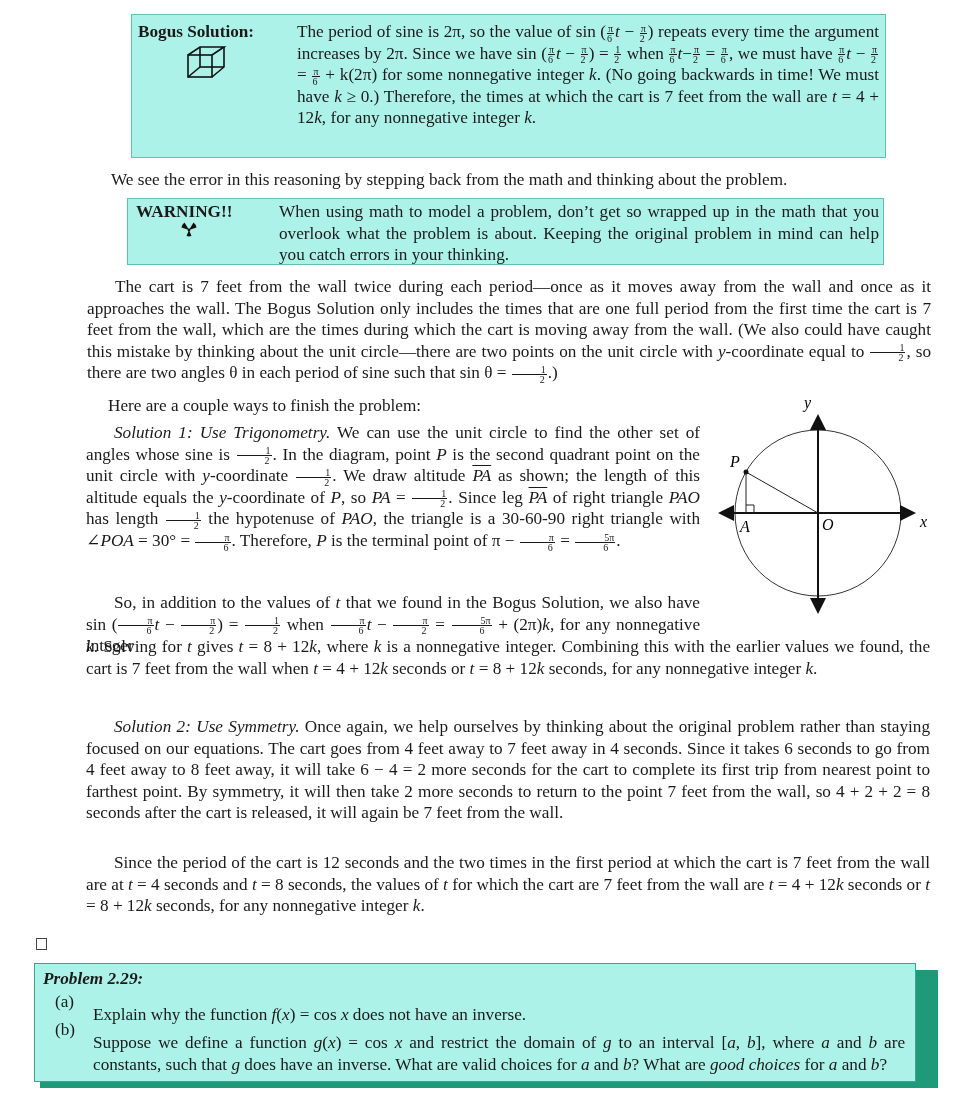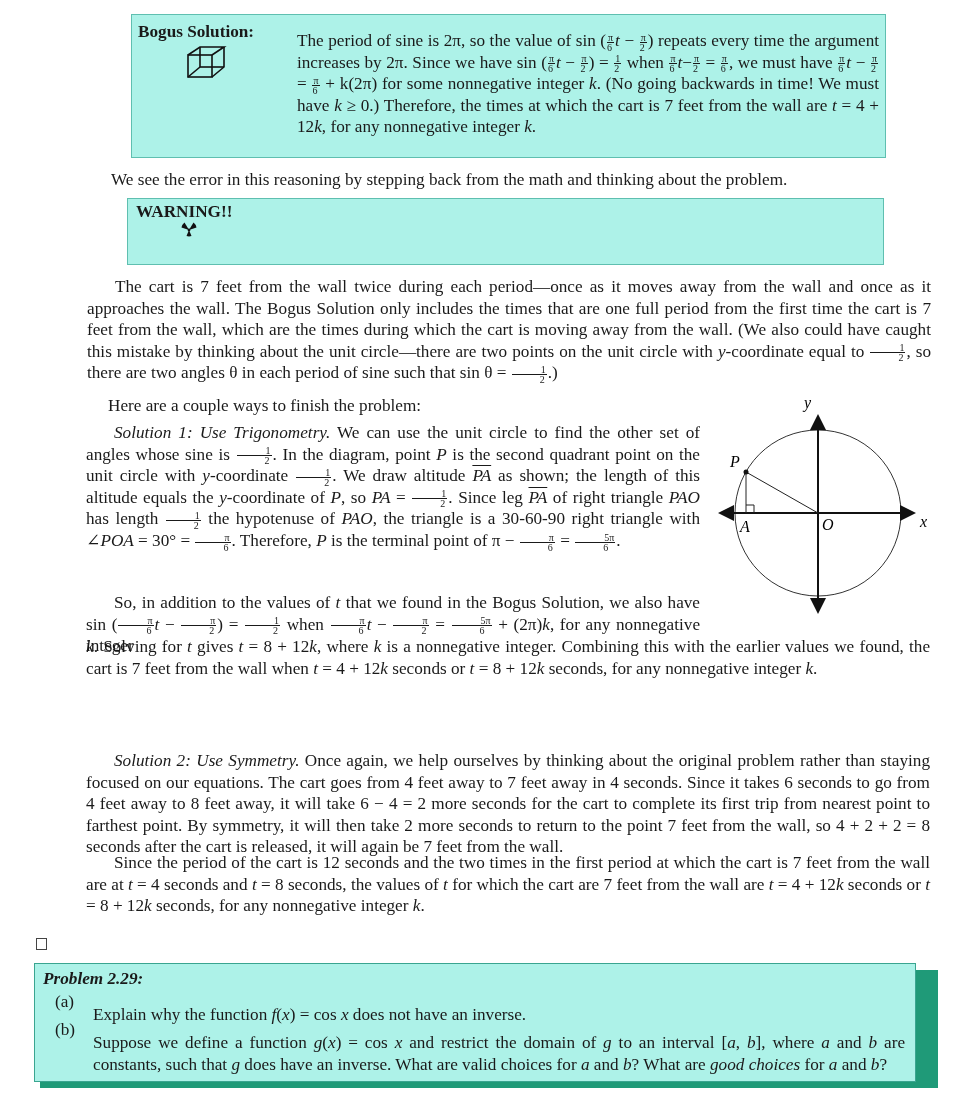--- a/index.html
+++ b/index.html
@@ -9,35 +9,35 @@
   .frac { display:inline-block; vertical-align:middle; text-align:center; font-size:10px; line-height:9px; margin:0 1px; }
   .frac > span { display:block; }
   .frac > span.num { border-bottom:1px solid #1a1a1a; padding:0 1px; }
   .ovl { text-decoration:overline; }
   .box { position:absolute; background:#adf2e8; border:1px solid #5fbfb0; }
   #bogus { left:131px; top:14px; width:753px; height:142px; }
   #warning { left:127px; top:198px; width:755px; height:65px; }
   .box-label { position:absolute; font-weight:bold; }
   .box-text { position:absolute; text-align:justify; text-align-last:left; }
   #bogus .box-label { left:6px; top:6px; }
-  #bogus .box-text { left:165px; top:15px; width:582px; }
+  #bogus .box-text { left:165px; top:6px; width:582px; }
   #warning .box-label { left:8px; top:2px; }
   #warning .box-text { left:151px; top:2px; width:600px; }
   .icon { position:absolute; }
   #cube-icon { left:54px; top:30px; }
   #radiation-icon { left:53px; top:22px; }
 
   .para { position:absolute; text-align:justify; text-align-last:left; }
   #p-error { left:111px; top:169px; width:800px; }
   #p-explain { left:87px; top:276px; width:844px; text-indent:28px; }
   #p-here { left:108px; top:395px; width:600px; }
   #p-sol1 { left:86px; top:422px; width:614px; text-indent:28px; }
   #p-so1 { left:86px; top:592px; width:614px; text-indent:28px; }
   #p-so2 { left:86px; top:636px; width:844px; }
-  #p-sol2 { left:86px; top:716px; width:844px; text-indent:28px;margin-top:34px; }
+  #p-sol2 { left:86px; top:716px; width:844px; text-indent:28px; }
   #p-since { left:86px; top:852px; width:844px; text-indent:28px; }
 
   #diagram { position:absolute; left:712px; top:392px; width:240px; height:225px; }
   #end-marker { position:absolute; left:36px; top:938px; width:9px; height:10px; border:1px solid #444; background:#fff; }
 
   #problem-shadow { position:absolute; left:40px; top:970px; width:898px; height:118px; background:#1f9a78; }
   #problem { position:absolute; left:34px; top:963px; width:880px; height:117px; background:#adf2e8; border:1px solid #3aa590; }
   #problem .ptitle { position:absolute; left:8px; top:4px; font-weight:bold;font-style:italic; }
   .pitem { position:absolute; left:20px; width:850px; }
   .pitem .lbl { position:absolute; left:0; top:0; }
@@ -68,20 +68,21 @@
 <div class="box" id="warning">
   <div class="box-label">WARNING!!</div>
   <svg class="icon" id="radiation-icon" width="16" height="16" viewBox="0 0 16 16">
     <g fill="#111">
       <circle cx="8" cy="9" r="1.4"></circle>
       <path d="M8 9 L3.5 1.5 A8 8 0 0 0 0.5 6.5 Z"></path>
       <path d="M8 9 L12.5 1.5 A8 8 0 0 1 15.5 6.5 Z"></path>
       <path d="M8 9 L5.5 15 A7 7 0 0 0 10.5 15 Z"></path>
     </g>
   </svg>
+  <div class="box-text">When using math to model a problem, don’t get so wrapped up in the math that you overlook what the problem is about. Keeping the original problem in mind can help you catch errors in your thinking.</div>
 </div>
 
 <div class="para" id="p-explain"><span>The cart is 7 feet from the wall twice during each period—once as it moves away from the wall and once as it approaches the wall. The Bogus Solution only includes the times that are one full period from the first time the cart is 7 feet from the wall, which are the times during which the cart is moving away from the wall. (We also could have caught this mistake by thinking about the unit circle—there are two points on the unit circle with </span><i>y</i><span>-coordinate equal to </span><span class="frac"><span class="num">1</span><span>2</span></span><span>, so there are two angles θ in each period of sine such that sin θ = </span><span class="frac"><span class="num">1</span><span>2</span></span><span>.)</span></div>
 
 <div class="para" id="p-here">Here are a couple ways to finish the problem:</div>
 
 <div class="para" id="p-sol1"><i>Solution 1: Use Trigonometry.</i><span> We can use the unit circle to find the other set of angles whose sine is </span><span class="frac"><span class="num">1</span><span>2</span></span><span>. In the diagram, point </span><i>P</i><span> is the second quadrant point on the unit circle with </span><i>y</i><span>-coordinate </span><span class="frac"><span class="num">1</span><span>2</span></span><span>. We draw altitude </span><i class="ovl">PA</i><span> as shown; the length of this altitude equals the </span><i>y</i><span>-coordinate of </span><i>P</i><span>, so </span><i>PA</i><span> = </span><span class="frac"><span class="num">1</span><span>2</span></span><span>. Since leg </span><i class="ovl">PA</i><span> of right triangle </span><i>PAO</i><span> has length </span><span class="frac"><span class="num">1</span><span>2</span></span><span> the hypotenuse of </span><i>PAO</i><span>, the triangle is a 30-60-90 right triangle with </span><i>∠POA</i><span> = 30° = </span><span class="frac"><span class="num">π</span><span>6</span></span><span>. Therefore, </span><i>P</i><span> is the terminal point of π − </span><span class="frac"><span class="num">π</span><span>6</span></span><span> = </span><span class="frac"><span class="num">5π</span><span>6</span></span><span>.</span></div>
 
 <svg id="diagram" viewBox="0 0 240 225">
   <defs>

